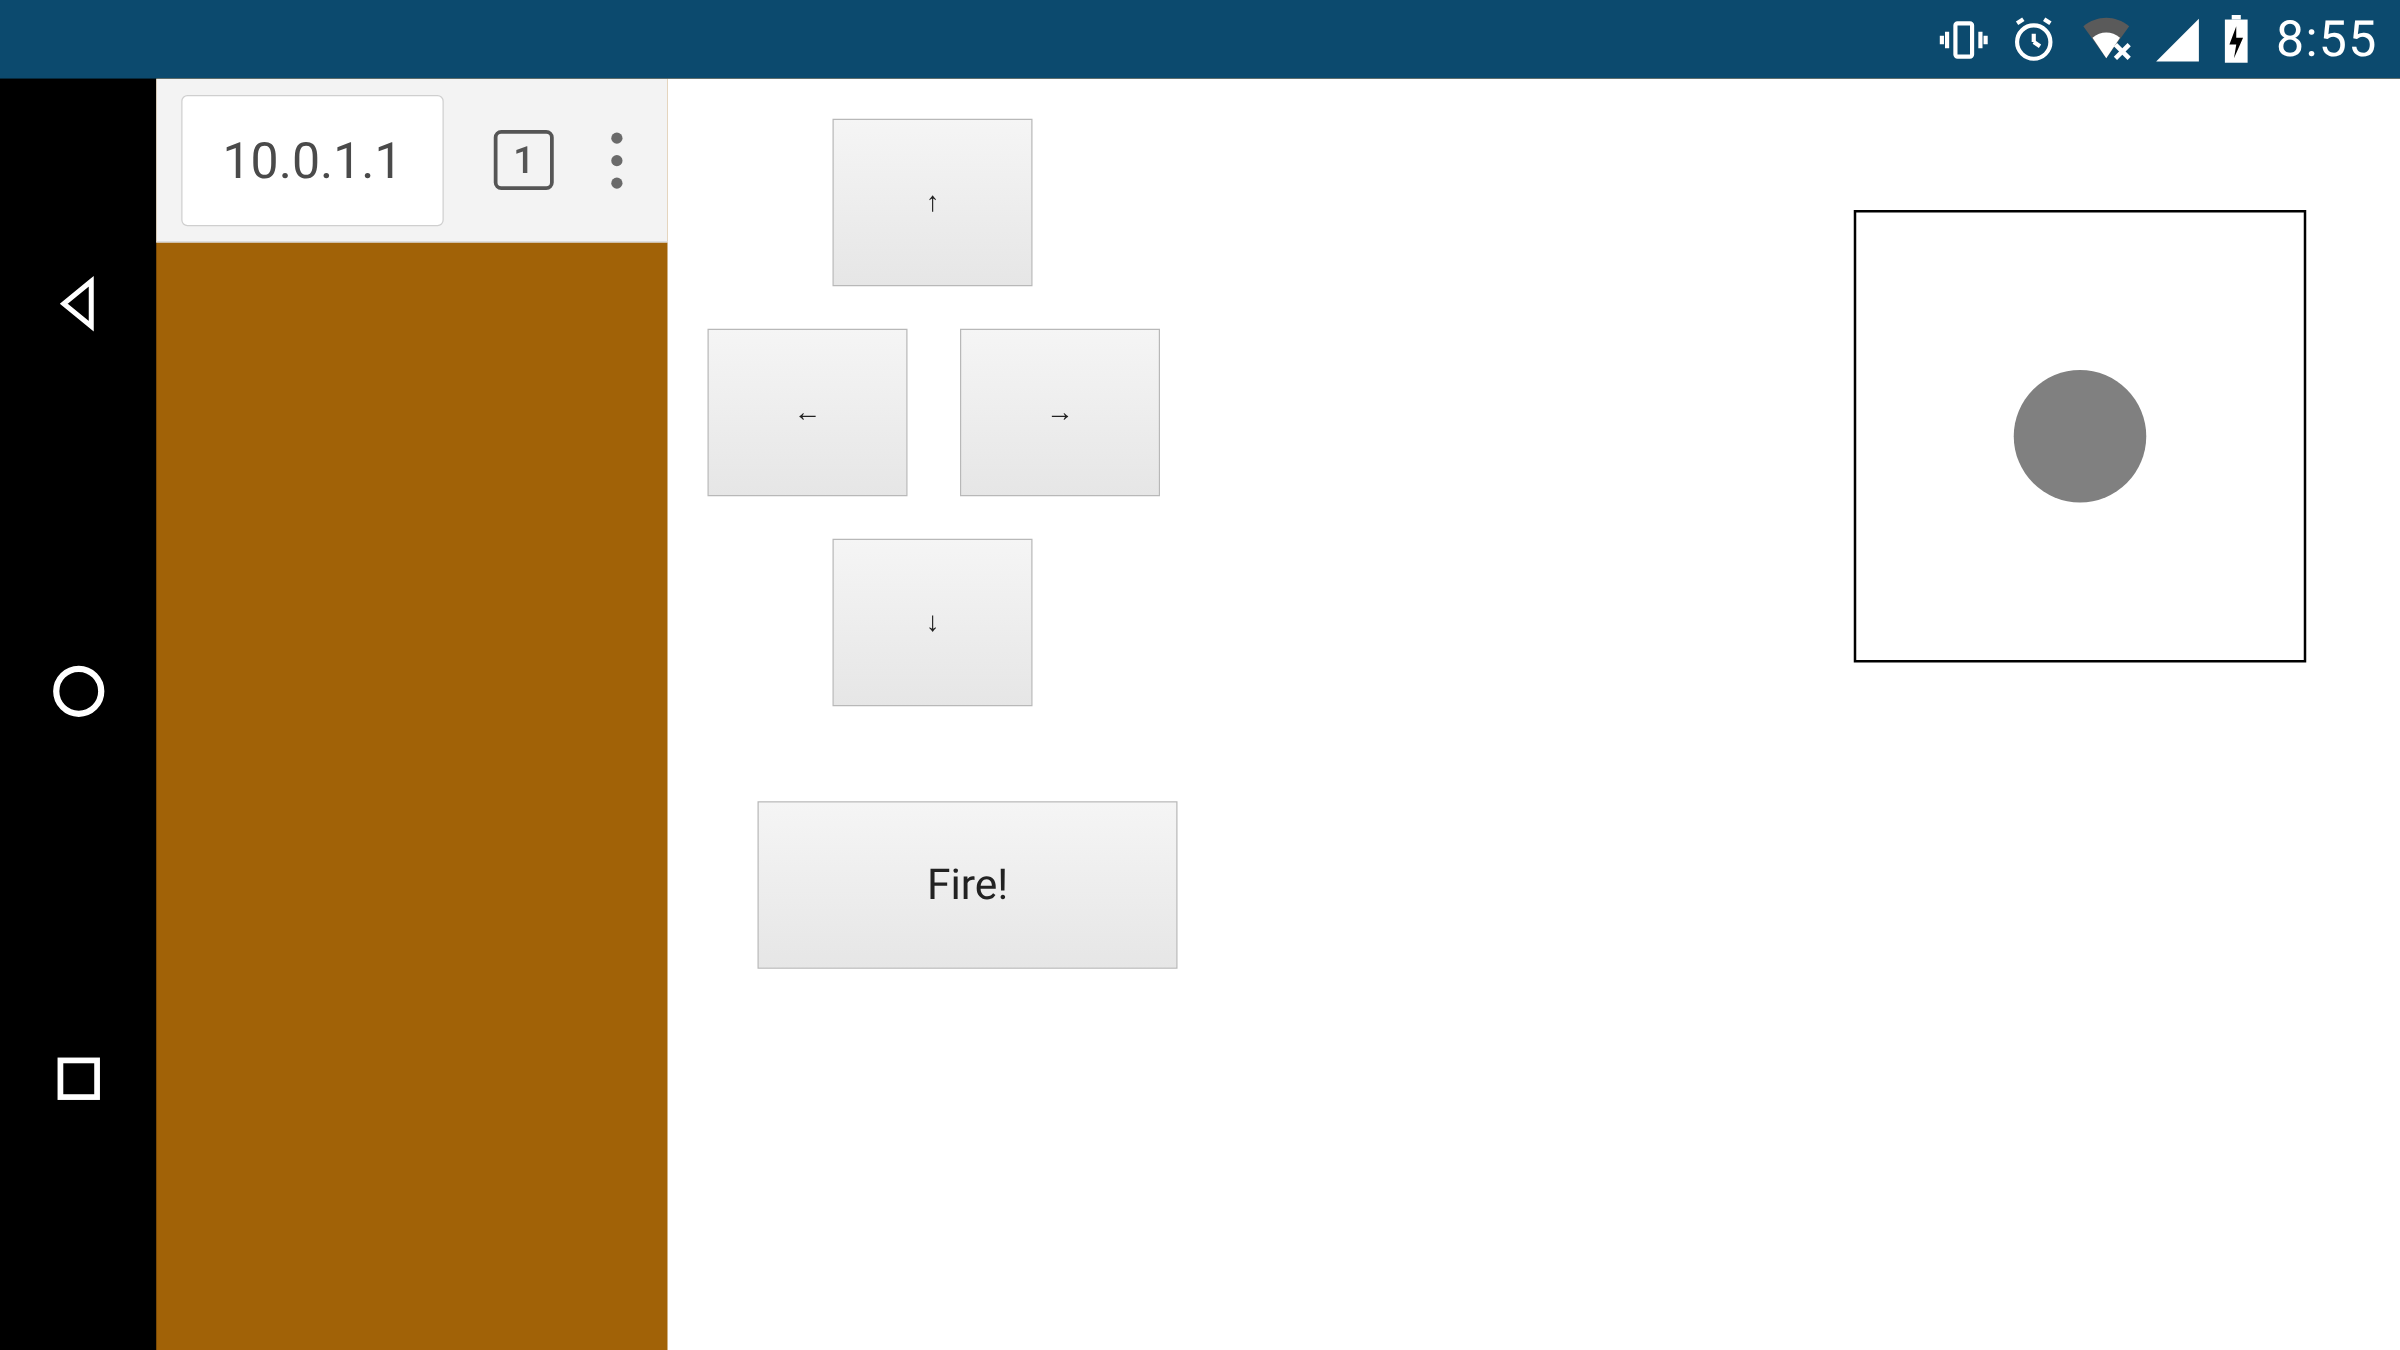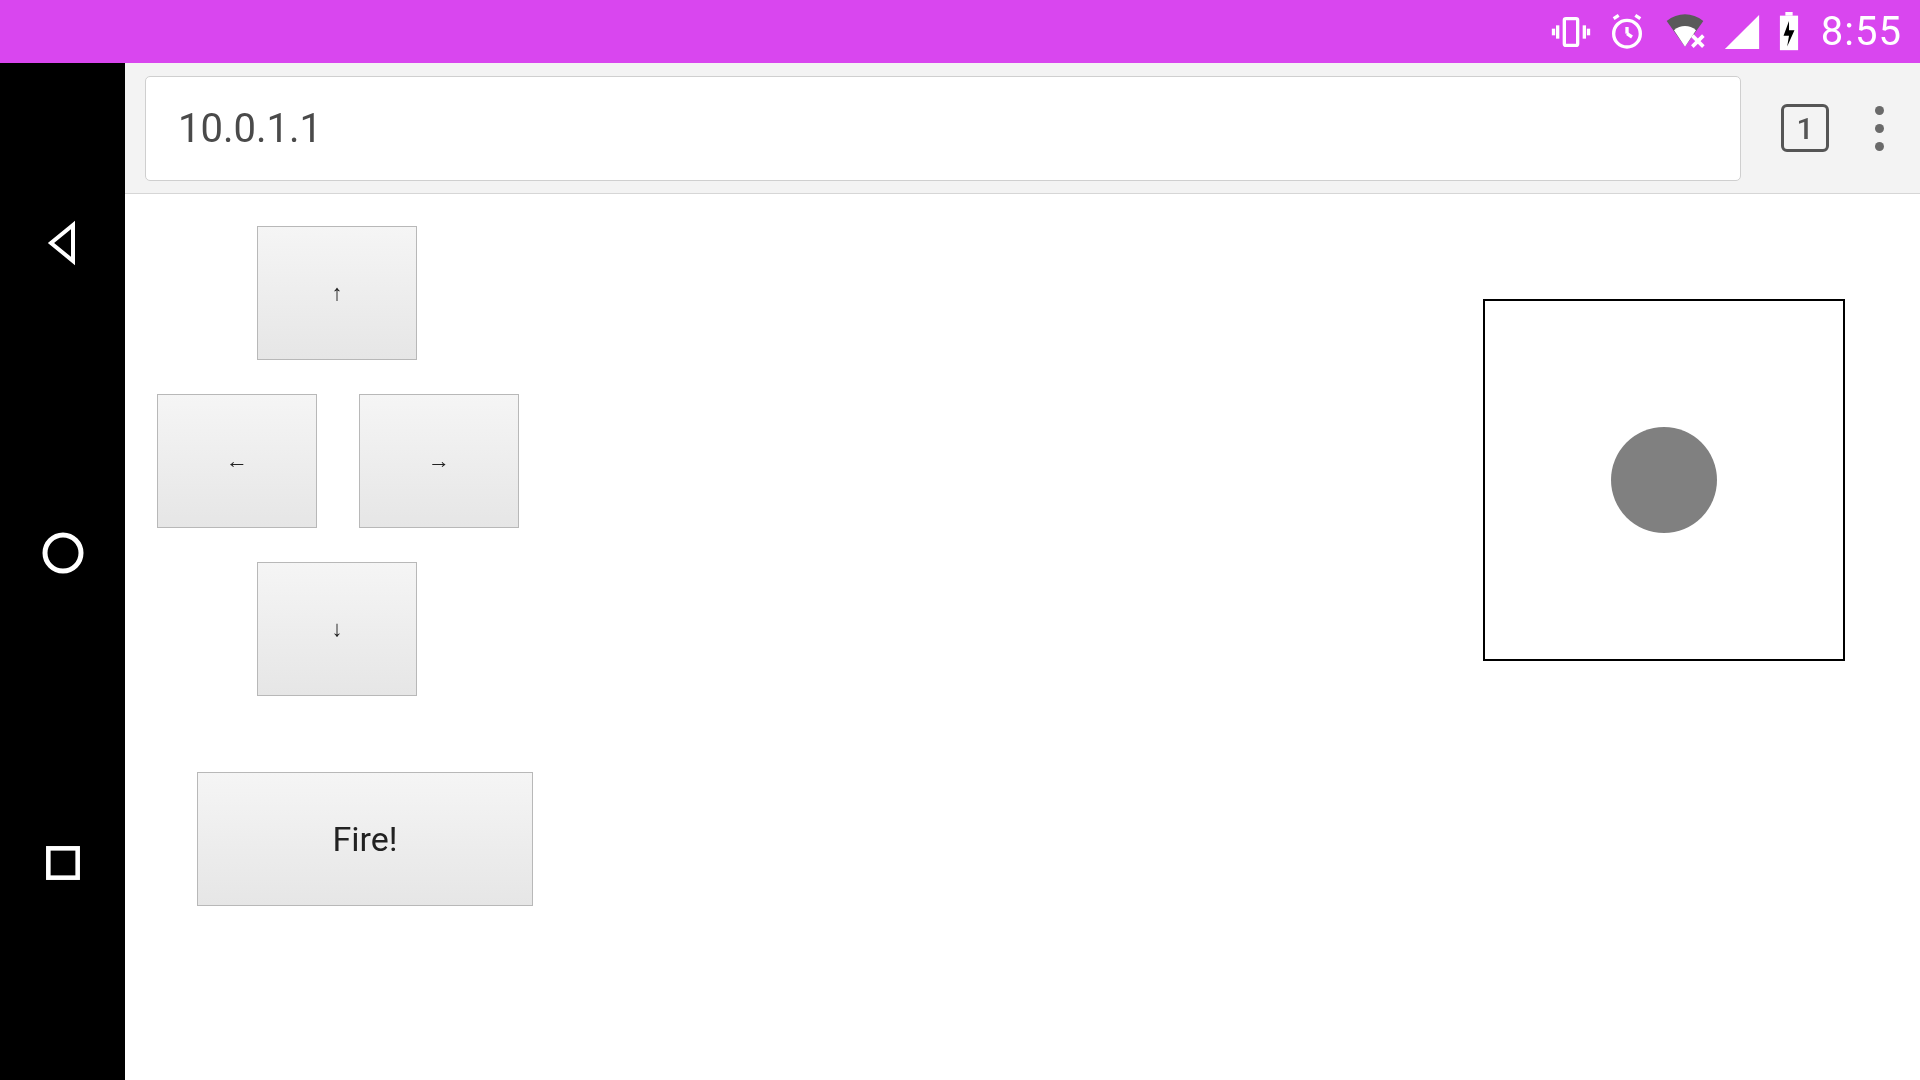--- a/index.html
+++ b/index.html
@@ -2,43 +2,43 @@
 <html><head>
 <meta charset="utf-8">
 <style>
   * { box-sizing: border-box; margin: 0; padding: 0; }
   html, body { width: 1920px; height: 1080px; overflow: hidden; font-family: Roboto, "Helvetica Neue", Arial, sans-serif; }
   body { background: #000; position: relative; }
 
   
   .status-bar {
     position: absolute; top: 0; left: 0; right: 0; height: 63px;
-    background: #d946ef; color: #fff;
+    background: #0c4a6e; color: #fff;
     display: flex; align-items: center; justify-content: flex-end;
     padding-right: 18px; gap: 14px;
     font-size: 40px; font-weight: 400;
   }
   .status-icons { display: flex; align-items: center; gap: 16px; }
   .status-icons svg { display: block; }
   .clock { margin-left: 6px; letter-spacing: 1px; }
 
   
   .nav-bar {
     position: absolute; top: 63px; left: 0; bottom: 0; width: 125px;
     background: #000; color: #fff;
     display: flex; flex-direction: column; align-items: center; justify-content: flex-start;
     padding-top: 155px; gap: 260px;
   }
   .nav-bar .nav-btn { width: 50px; height: 50px; display:flex; align-items:center; justify-content:center; }
 
   
   .browser {
     position: absolute; top: 63px; left: 125px; right: 0; bottom: 0;
-    background: #a21caf;
-    display: flex; flex-direction: column;
+    background: #a16207;
+    display: flex; 
   }
   .omnibar {
     height: 131px; background: #f3f3f3;
     border-bottom: 1px solid #d6d6d6;
     display: flex; align-items: center; gap: 40px;
     padding: 0 30px 0 20px;
   }
   .url-field {
     flex: 1; height: 105px; background: #fff;
     border: 1px solid #cfcfcf; border-radius: 5px;

